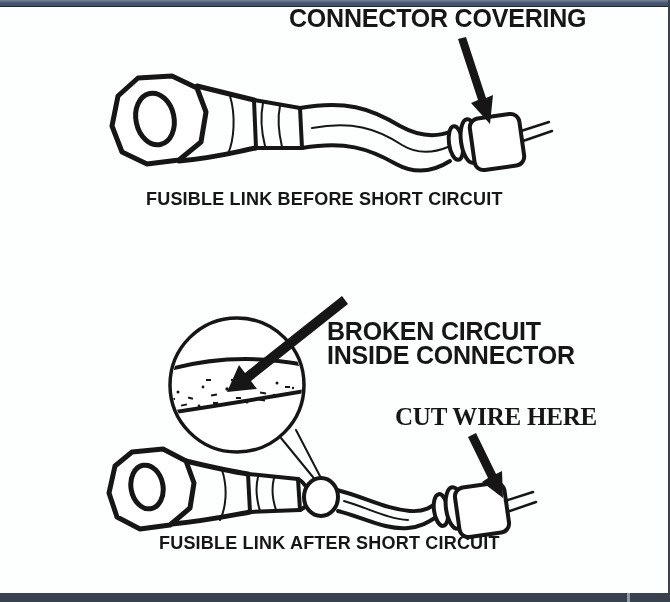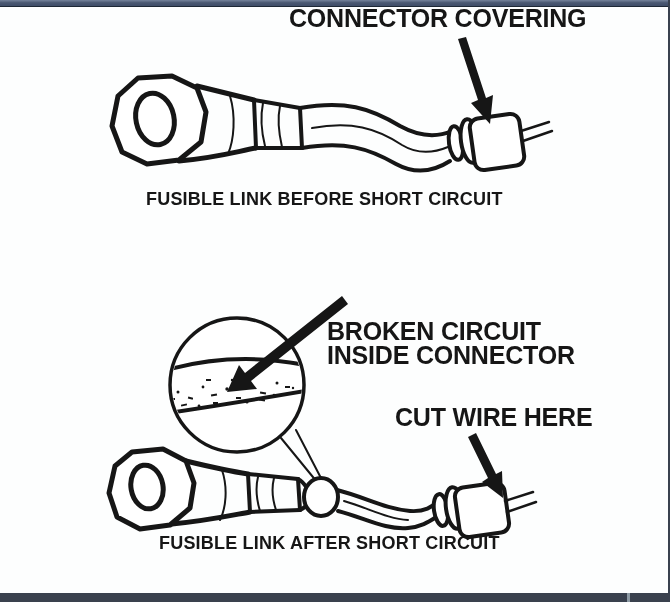--- a/index.html
+++ b/index.html
@@ -31,21 +31,21 @@
     color:#161616;
     font-weight:700;
     letter-spacing:-0.2px;
     white-space:nowrap;
   }
   .callout{font-size:25px;line-height:24px;}
   .caption{font-size:18px;line-height:25px;letter-spacing:0.2px;}
   #lbl-connector-covering{left:289px;top:6px;}
   #lbl-caption-before{left:146px;top:187px;}
   #lbl-broken-circuit{left:327px;top:296px;margin-top:23px;}
-  #lbl-cut-wire{left:395px;top:405px;}
+  #lbl-cut-wire{left:395px;top:405px;font-family:Liberation Serif, serif;}
   #lbl-caption-after{left:159px;top:531px;}
   svg.art{position:absolute;left:0;top:0;}
   svg .ink{stroke:#161616;fill:none;stroke-linecap:round;stroke-linejoin:round;}
   svg .fillw{fill:#ffffff;}
   svg .arrow{fill:#161616;stroke:none;}
 </style>
 </head>
 <body>
 
 <div class="page">

